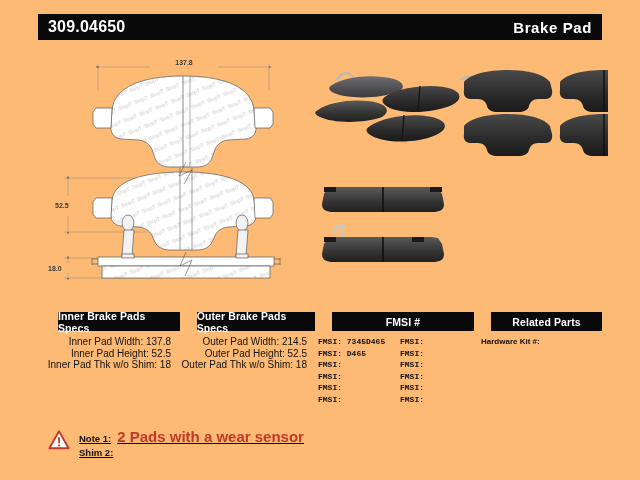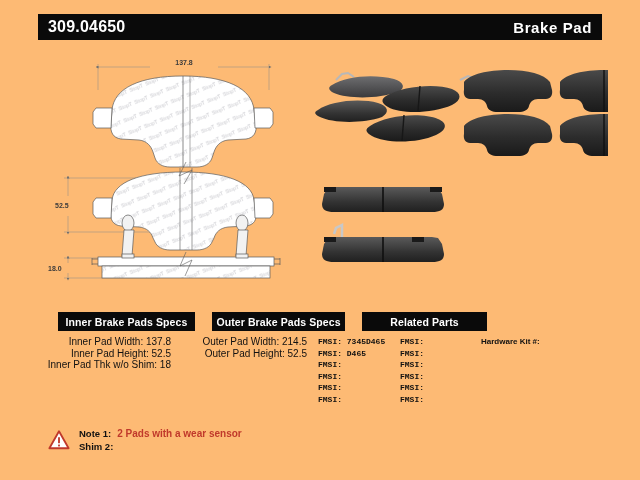--- a/index.html
+++ b/index.html
@@ -132,29 +132,29 @@
   
   .notes {
     position: absolute;
     left: 48px; top: 428px;
     display: flex;
     align-items: flex-start;
     gap: 9px;
   }
   .warn-icon { width: 22px; height: 22px; flex: 0 0 auto; margin-top: 1px; }
   .note-rows { display: flex; flex-direction: column; gap: 2px; }
-  .note-row { display: flex; align-items: baseline; gap: 6px; }
+  .note-row { display: flex; align-items: baseline; gap: 6px; text-decoration: underline; }
   .note-label {
     font-size: 9.5px;
     font-weight: bold;
     color: #111111;
     white-space: nowrap;
   }
   .note-value {
-    font-size: 10px;
+    font-size: 15px;
     font-weight: bold;
     color: #c0392b;
     white-space: nowrap;
   }
 </style>
 </head>
 <body>
 
 <div id="page">
 
@@ -351,34 +351,36 @@
         <rect x="100" y="185" width="12" height="5" fill="#1a1a1a"></rect>
       </g>
     </svg>
   </div>
 
   <div class="spec-table">
 
     <div class="thead">
       <div class="th th-inner">Inner Brake Pads Specs</div>
       <div class="th th-outer">Outer Brake Pads Specs</div>
+      <div class="th th-fmsi">FMSI #</div>
       <div class="th th-rel">Related Parts</div>
     </div>
 
     <div class="tbody">
 
       <div class="col-inner">
         <div class="spec-line">Inner Pad Width: 137.8</div>
         <div class="spec-line">Inner Pad Height: 52.5</div>
         <div class="spec-line">Inner Pad Thk w/o Shim: 18</div>
       </div>
 
       <div class="col-outer">
         <div class="spec-line">Outer Pad Width: 214.5</div>
         <div class="spec-line">Outer Pad Height: 52.5</div>
+        <div class="spec-line">Outer Pad Thk w/o Shim: 18</div>
       </div>
 
       <div class="col-fmsi">
         <div class="fmsi-sub">
           <div class="fmsi-line">FMSI:  7345D465</div>
           <div class="fmsi-line">FMSI:  D465</div>
           <div class="fmsi-line">FMSI:</div>
           <div class="fmsi-line">FMSI:</div>
           <div class="fmsi-line">FMSI:</div>
           <div class="fmsi-line">FMSI:</div>

